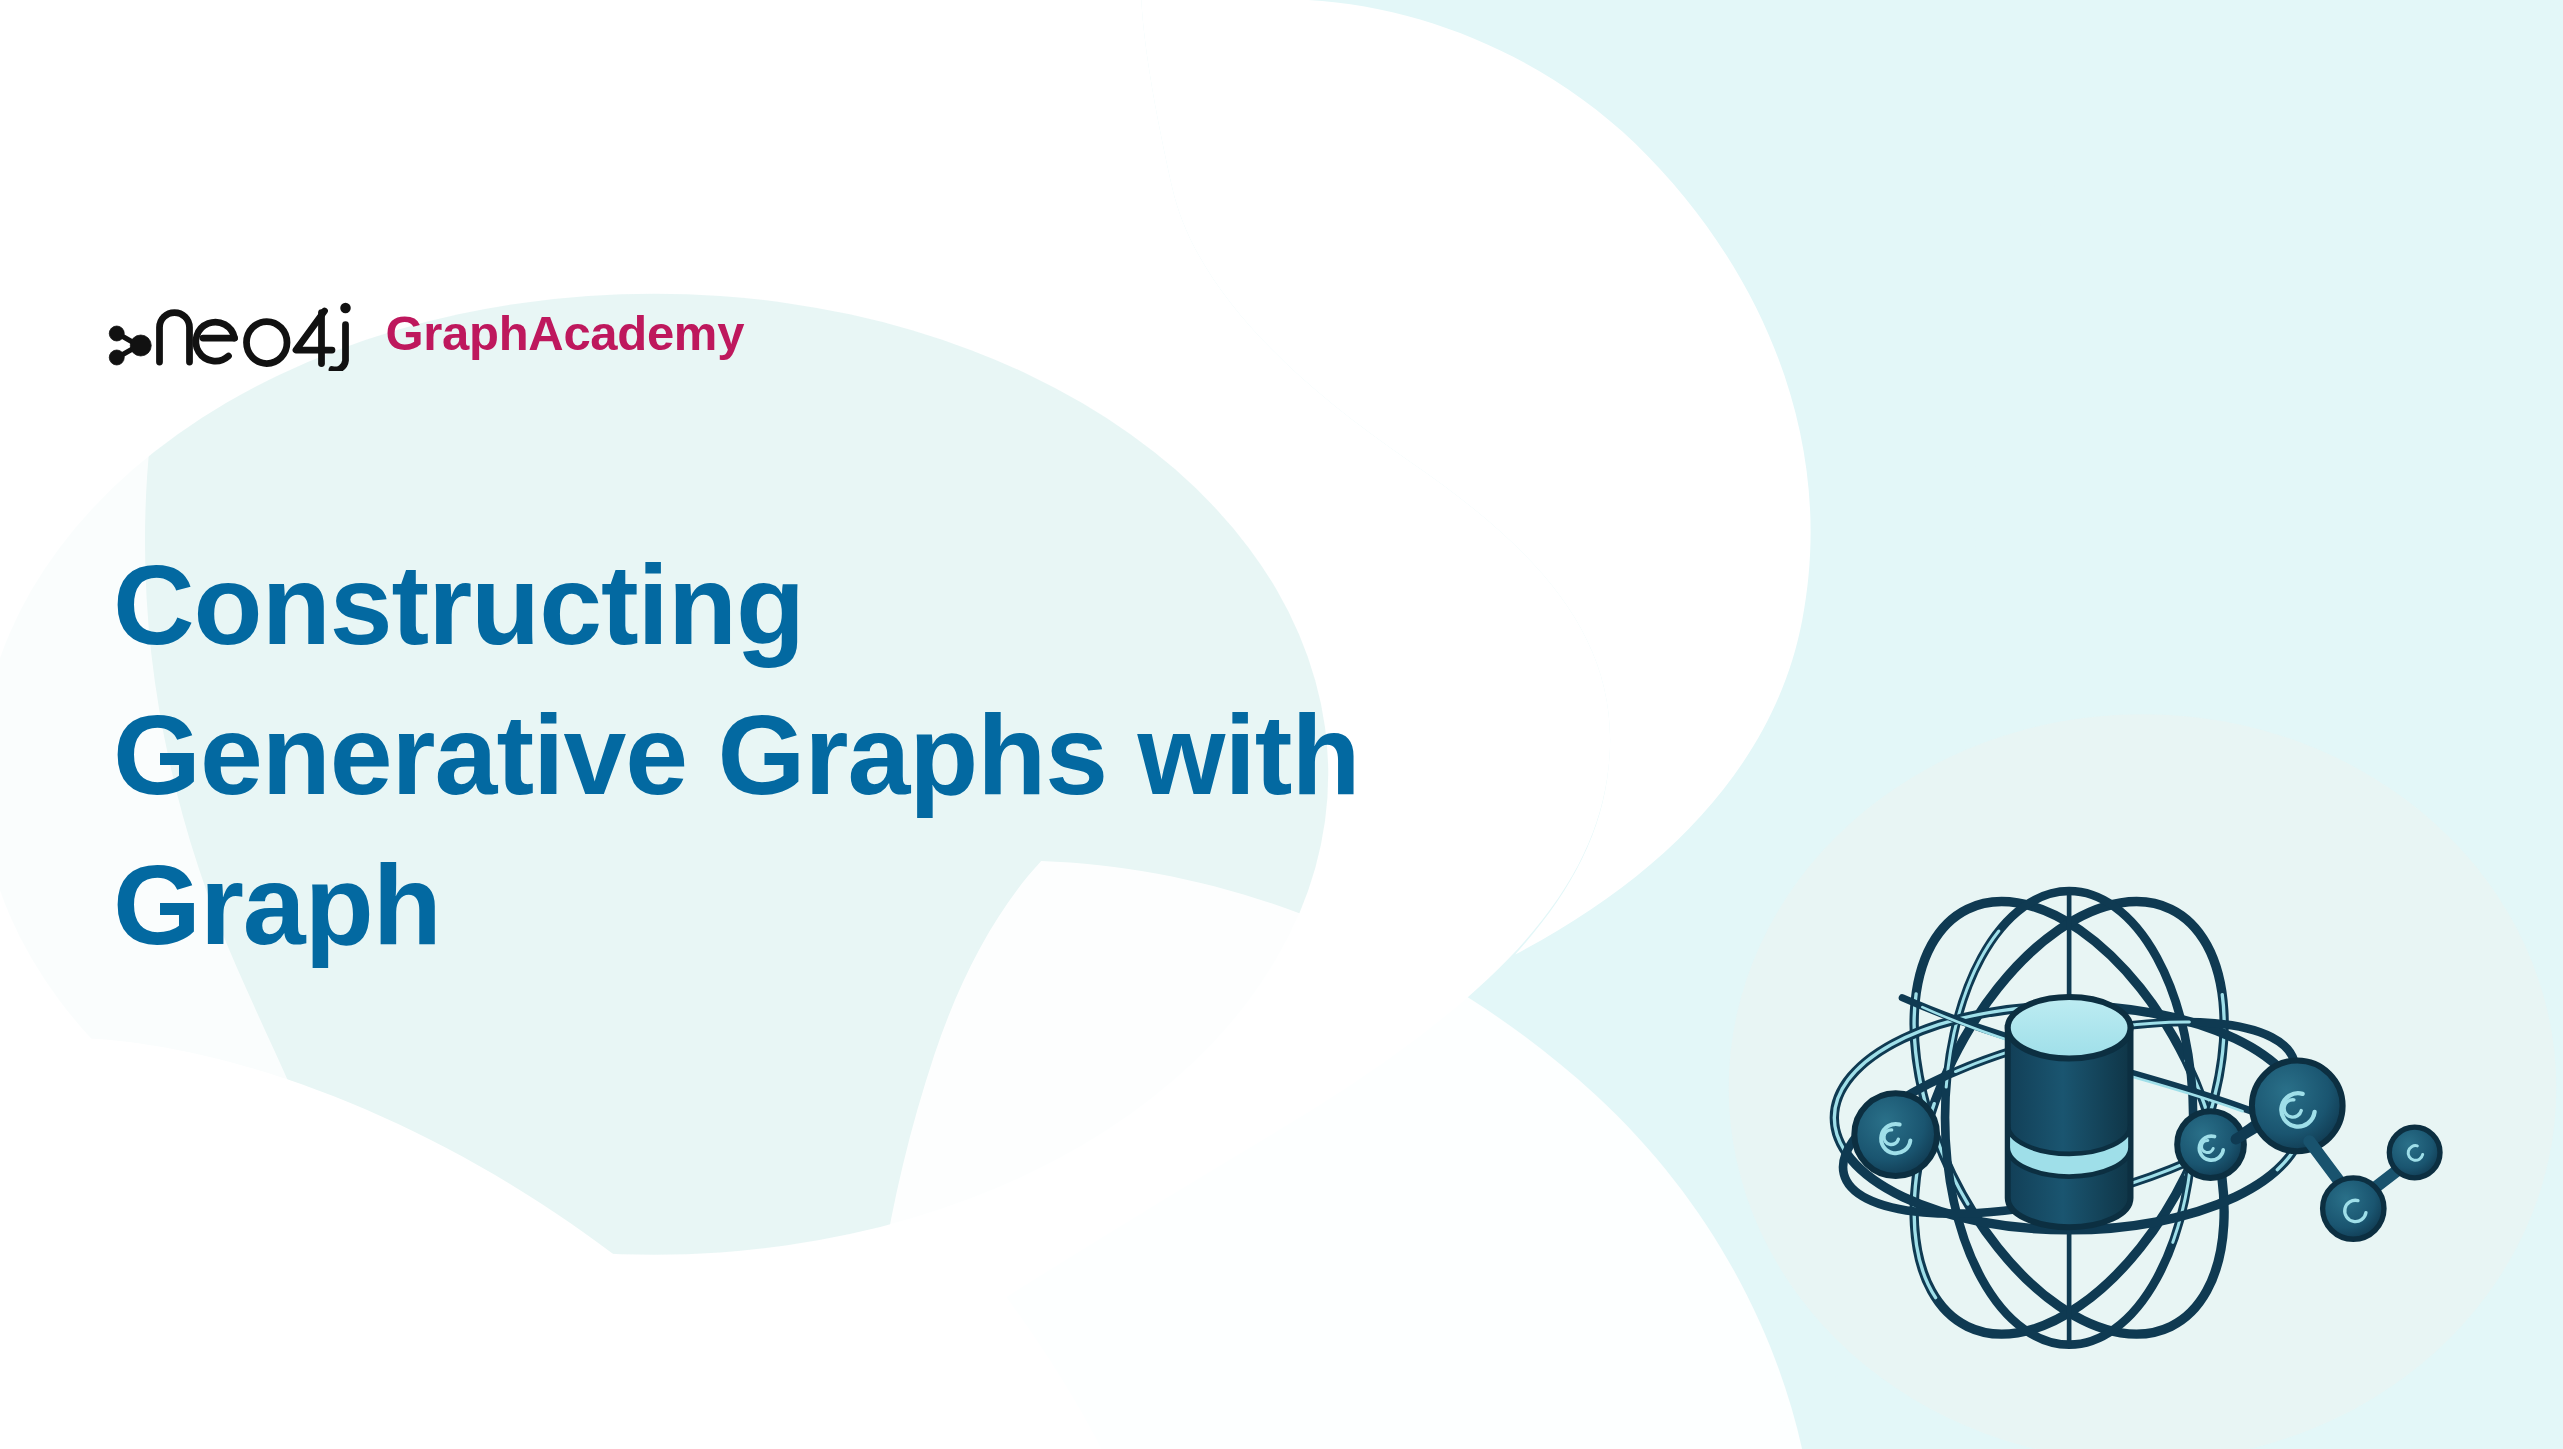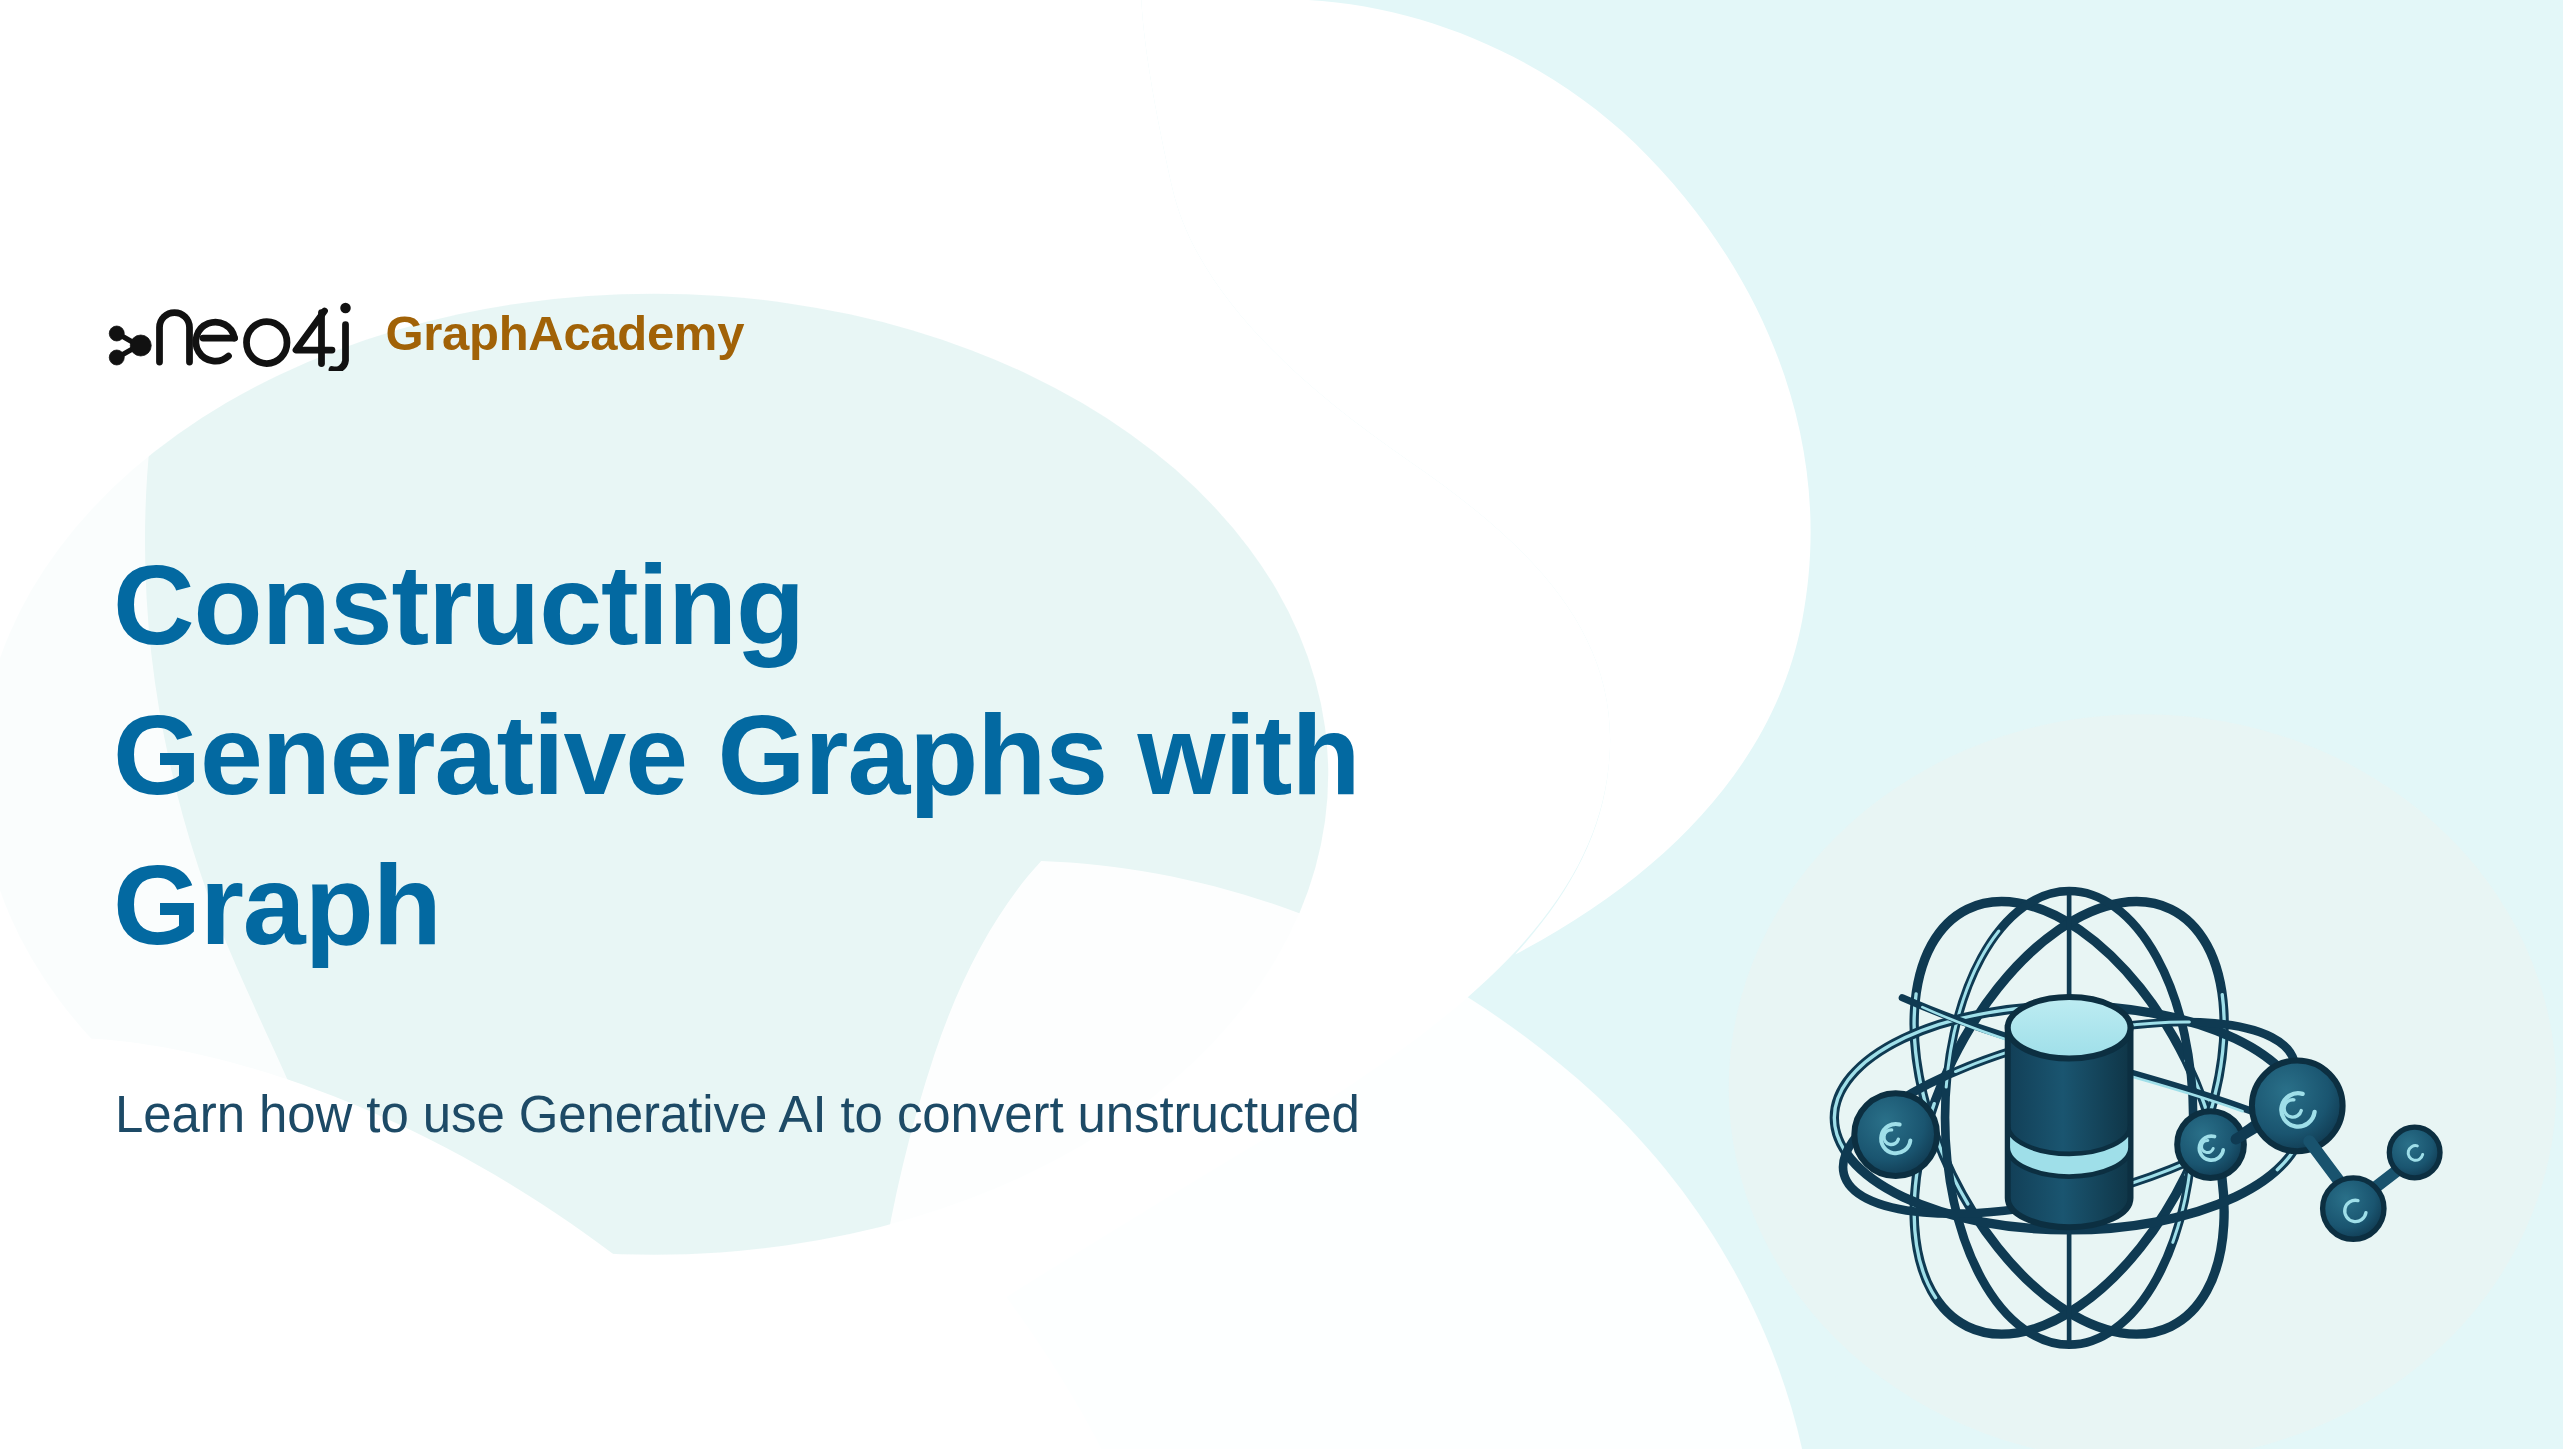--- a/index.html
+++ b/index.html
@@ -39,21 +39,21 @@
   }
   .logo-neo4j {
     display: block;
     height: 75px;
     width: auto;
   }
   .logo-wordmark {
     font-size: 49px;
     font-weight: 700;
     letter-spacing: -0.3px;
-    color: #a16207;
+    color: #be185d;
     white-space: nowrap;
     line-height: 1;
   }
 
   
   .headline {
     position: absolute;
     left: 113px;
     top: 454px;
     width: 1669px;
@@ -208,21 +208,20 @@
     <span class="logo-wordmark">GraphAcademy</span>
   </div>
 
   <h1 class="headline">
     <span class="hl-line">Constructing</span>
     <span class="hl-line">Generative Graphs with</span>
     <span class="hl-line">Graph</span>
   </h1>
 
   <p class="subtitle">
-    <span class="sub-line">Learn how to use Generative AI to convert unstructured</span>
   </p>
 
   <div class="illustration">
     <svg viewBox="0 0 1020 820" aria-hidden="true">
       <defs>
         <linearGradient id="dbTop" x1="0" y1="0" x2="0" y2="1">
           <stop offset="0%" stop-color="#bdecf2"></stop>
           <stop offset="100%" stop-color="#9fdfe9"></stop>
         </linearGradient>
         <linearGradient id="dbBody" x1="0" y1="0" x2="1" y2="0">

